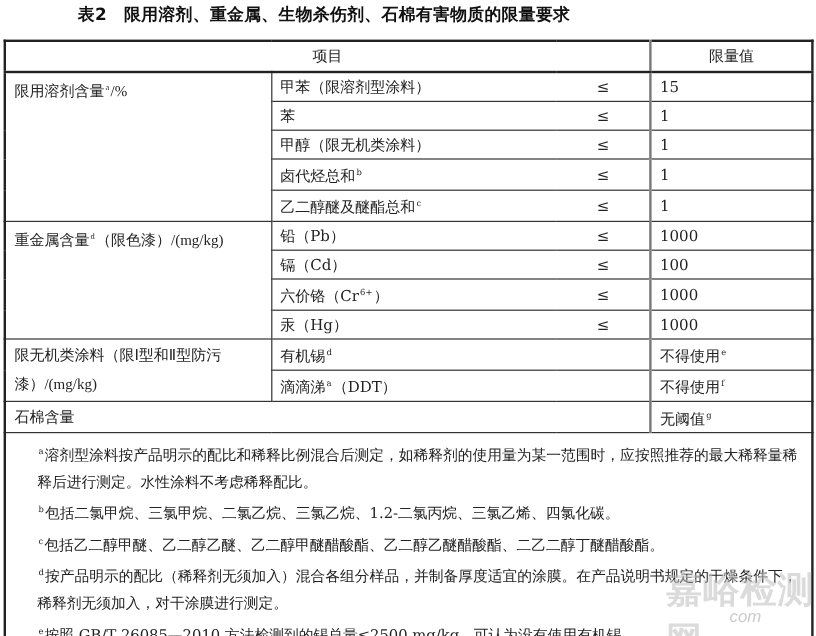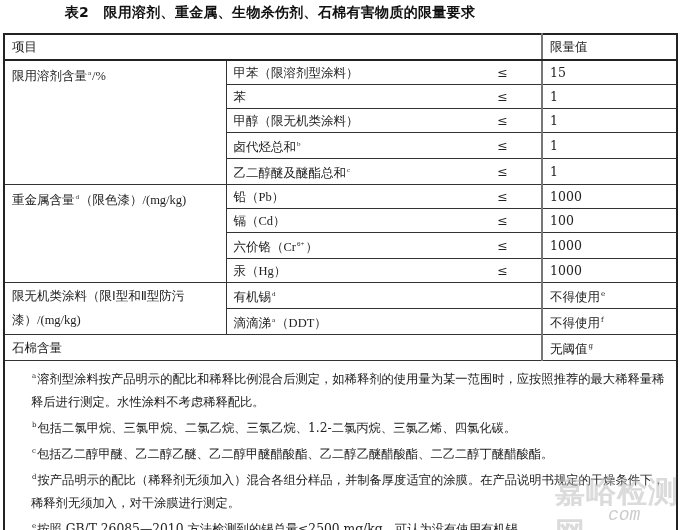--- a/index.html
+++ b/index.html
@@ -17,39 +17,39 @@
       position: absolute; left: 3px; top: 33px; width: 673px;
       border-collapse: collapse; table-layout: fixed;
       border: 2px solid #222;
       font-size: 12.5px;
     }
     table.limits td {
       border: 1px solid #333;
       padding: 0 7px; height: 23px; vertical-align: middle;
       line-height: 22px; white-space: nowrap;
     }
-    table.limits tr.hdr td { height: 24px; border-bottom: 2px solid #222; }
+    table.limits tr.hdr td { height: 24px; border-bottom: 2px solid #222; text-align: center; }
     td.col-val { text-align: left; border-left: 2px solid #777 !important; }
     td.cat { vertical-align: top !important; padding-top: 1px !important; font-family: Liberation Serif, serif; }
-    td.item { border-right: none !important; font-family: Liberation Serif, serif; }
+    td.item { border-right: none !important; }
     td.op { border-left: none !important; text-align: center; padding: 0 !important; }
     td.cat-wrap { white-space: normal !important; line-height: 24px !important; }
     sup { font-size: 7px; vertical-align: 5px; margin: 0 1px; }
     .notes-cell { padding: 4px 10px 4px 26px !important; white-space: normal !important; height: auto !important; }
     .note { font-size: 12.3px; line-height: 23px; color: #222; }
     .watermark {
       position: absolute; left: 555px; top: 472px;
       font-family: "DejaVu Sans", "Liberation Sans", sans-serif;
       font-size: 30px; font-weight: bold; color: rgba(190,190,190,0.55);
       letter-spacing: 1px; pointer-events: none;
     }
     .watermark-sub {
       position: absolute; left: 608px; top: 505px;
-      font-family: Liberation Mono, monospace;
-      font-size: 18px; font-style: italic; color: rgba(170,170,170,0.6);
+      font-family: Liberation Sans, sans-serif;
+      font-size: 14px; font-style: italic; color: rgba(170,170,170,0.6);
       pointer-events: none;
     }
   </style>
 </head>
 <body>
 
 <div class="title">表2　限用溶剂、重金属、生物杀伤剂、石棉有害物质的限量要求</div>
 
 <table class="limits">
   <colgroup>

